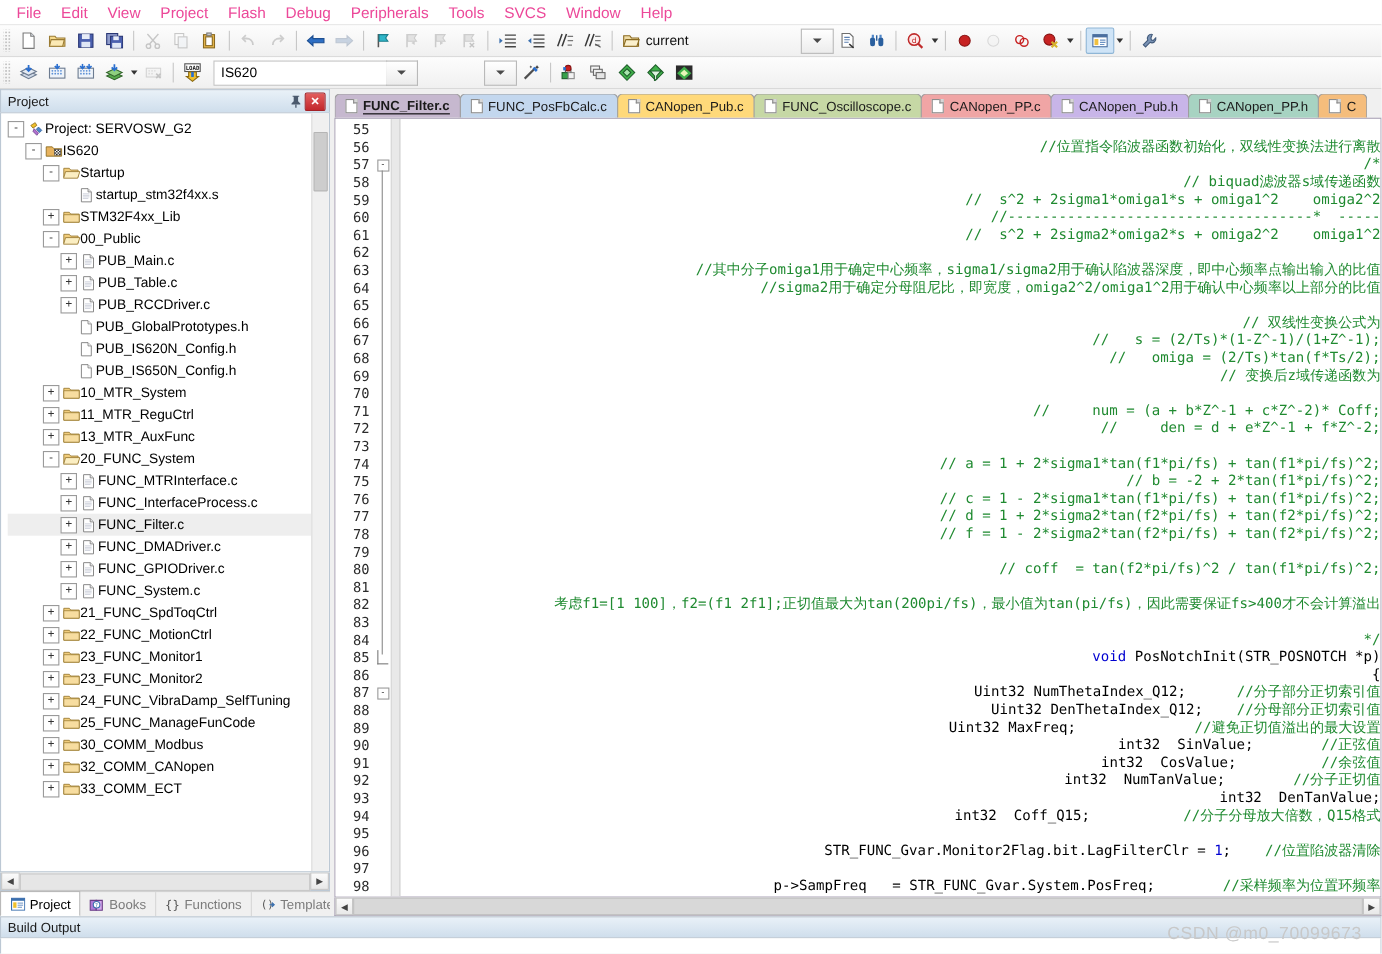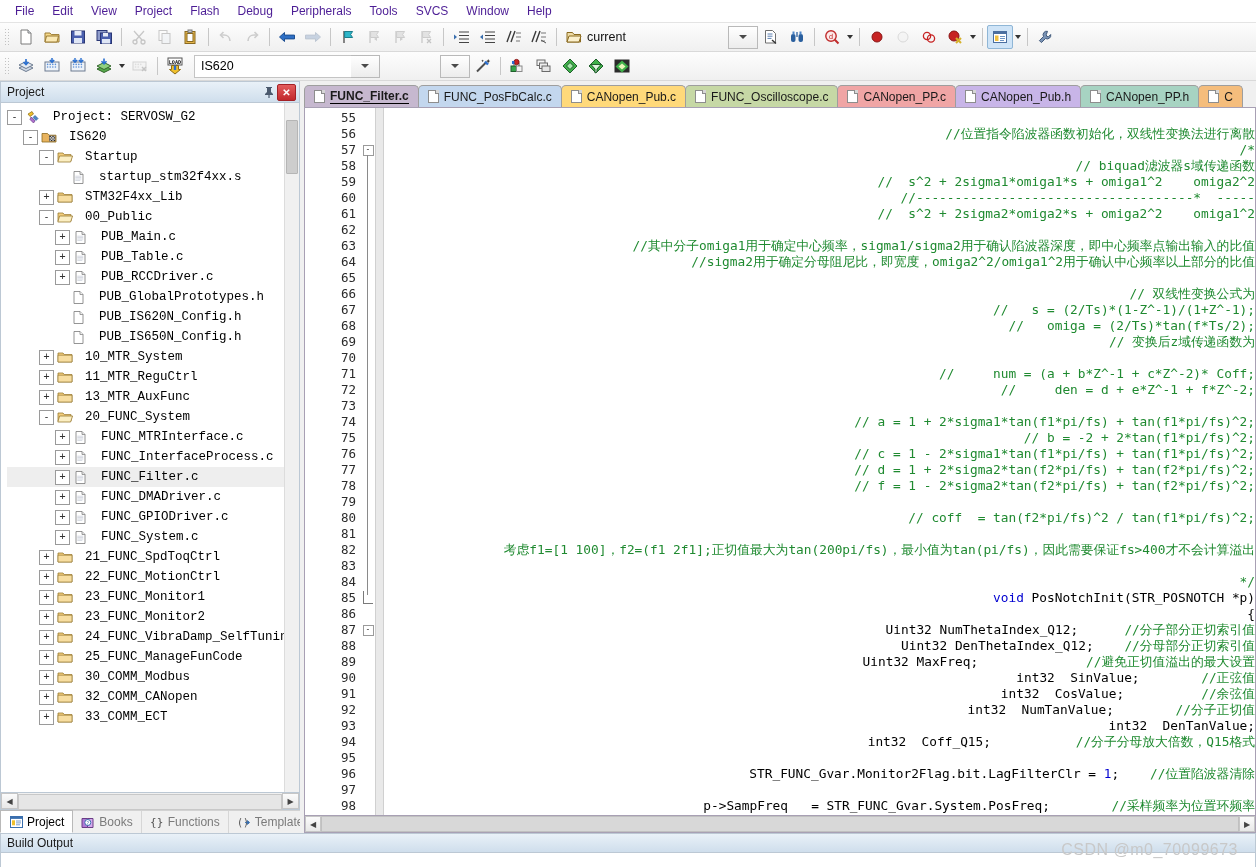--- a/index.html
+++ b/index.html
@@ -11,21 +11,21 @@
     -webkit-font-smoothing:antialiased;
   }
   .app{position:relative;width:1256px;height:867px;display:flex;flex-direction:column;background:#f0f0f0;}
 
   
   .menubar{
     height:22px;background:#ffffff;display:flex;align-items:center;
     padding-left:6px;border-bottom:1px solid #e4e4e4;flex:0 0 auto;
   }
   .menubar .mi{
-    padding:2px 9px;font-size:12px;color:#4c1d95;cursor:default;white-space:nowrap;
+    padding:2px 9px;font-size:14px;color:#ec4899;cursor:default;white-space:nowrap;
   }
 
   
   .toolbar{
     height:28px;background:#f6f6f6;display:flex;align-items:center;flex:0 0 auto;
     border-bottom:1px solid #d9d9d9;
     background:linear-gradient(#fdfdfd,#f0f0f0);
   }
   .grip{width:7px;height:20px;margin:0 3px;
     background-image:radial-gradient(#b5b5b5 40%, transparent 41%);
@@ -69,21 +69,21 @@
     flex:1 1 auto;background:#fff;border:1px solid #bcc8d4;overflow:hidden;position:relative;
     display:flex;
   }
   .tree{flex:1 1 auto;padding:4px 0 0 6px;overflow:hidden;font-size:12.5px;color:#000;}
   .trow{display:flex;align-items:center;height:20px;white-space:nowrap;cursor:default;}
   .trow.sel{background:#eeeeee;}
   .tog{width:13px;height:13px;border:1px solid #9a9a9a;background:#fff;color:#333;
        font-size:10px;line-height:11px;text-align:center;margin-right:3px;flex:0 0 auto;
        font-family:"DejaVu Sans Mono",monospace;cursor:default;}
   .tspace{width:16px;flex:0 0 auto;}
-  .tlabel{margin-left:12px;font-family:Liberation Mono, monospace;}
+  .tlabel{margin-left:0;}
   .vscroll{width:15px;background:#f0f0f0;border-left:1px solid #dcdcdc;}
   .vscroll .thumb{margin:17px 1px;height:52px;background:#cdcdcd;border:1px solid #b5b5b5;border-radius:1px;}
 
   .hscroll{
     height:16px;background:#f0f0f0;border:1px solid #bcc8d4;border-top:none;
     display:flex;align-items:center;flex:0 0 auto;
   }
   .hsbtn{width:15px;height:14px;display:flex;align-items:center;justify-content:center;
          background:linear-gradient(#fbfbfb,#e8e8e8);border:1px solid #c6c6c6;font-size:8px;color:#444;}
   .htrack{flex:1 1 auto;height:14px;background:#f4f4f4;}
@@ -109,21 +109,21 @@
   }
   .etab.active{font-weight:bold;z-index:3;}
   .etab.active .lbl{border-bottom:1.5px solid #000;}
   .docicon{width:9px;height:11px;background:#ffffff;border:1px solid #8d8d8d;position:relative;flex:0 0 auto;}
   .docicon:after{content:"";position:absolute;right:-1px;top:-1px;width:3px;height:3px;
                  background:#d6d6d6;border-left:1px solid #8d8d8d;border-bottom:1px solid #8d8d8d;}
 
   .codearea{
     flex:1 1 auto;display:flex;min-height:0;border:1px solid #a8a0b4;background:#fff;overflow:hidden;
   }
-  .gutter{width:36px;background:#ffffff;text-align:right;padding-top:2px;flex:0 0 auto;margin-left:20px;}
+  .gutter{width:36px;background:#ffffff;text-align:right;padding-top:2px;flex:0 0 auto;}
   .gnum{height:16px;line-height:16px;font-family:"DejaVu Sans Mono","Liberation Mono",monospace;
         font-size:12.5px;color:#2b2b2b;padding-right:5px;}
   .foldcol{width:14px;background:#fff;padding-top:2px;flex:0 0 auto;position:relative;}
   .foldrow{height:16px;display:flex;align-items:center;justify-content:center;}
   .foldbox{width:9px;height:9px;border:1px solid #9a9a9a;background:#fff;color:#333;font-size:8px;
            line-height:7px;text-align:center;font-family:"DejaVu Sans Mono",monospace;cursor:default;}
   .foldline{position:absolute;left:6px;width:1px;background:#8a8a8a;}
   .marginbar{width:7px;background:#e9e9e9;border-left:1px solid #d0d0d0;border-right:1px solid #d0d0d0;flex:0 0 auto;}
   .codelines{flex:1 1 auto;padding-top:2px;overflow:hidden;position:relative;min-width:0;text-align:right;}
   .cline{height:16px;line-height:16px;white-space:pre;

